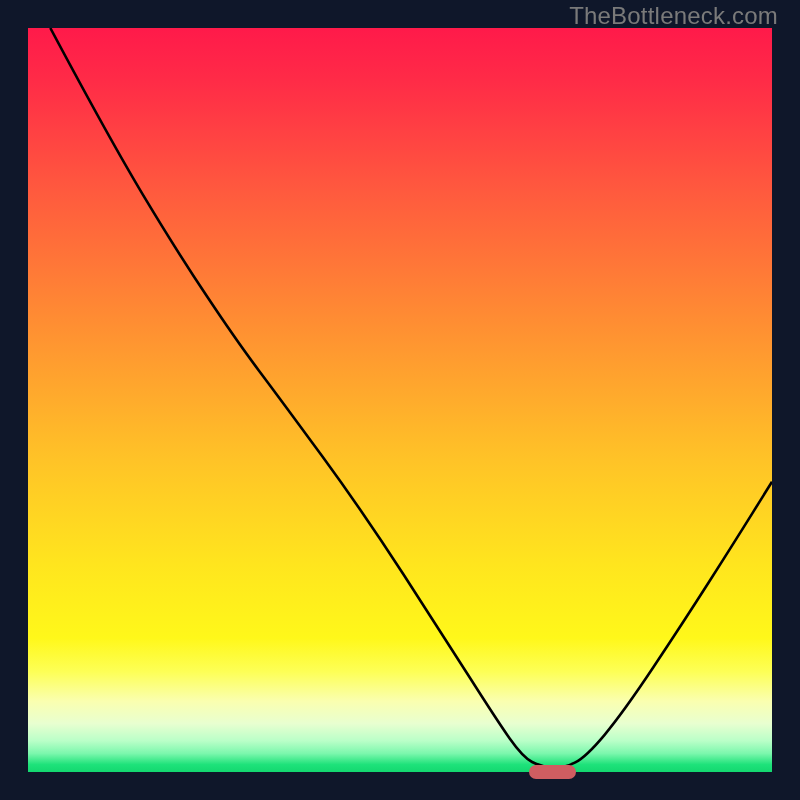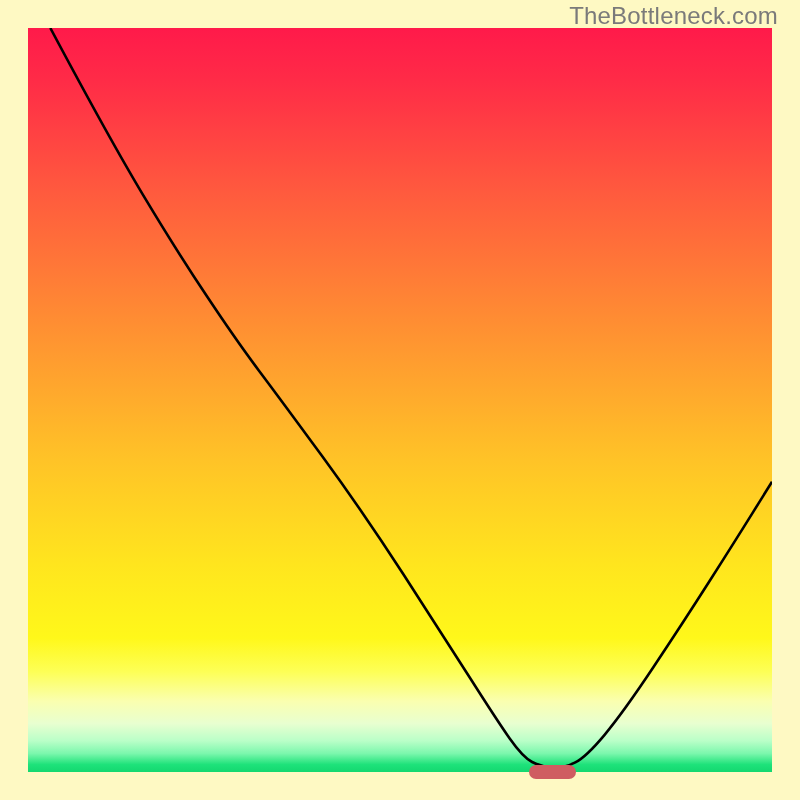--- a/index.html
+++ b/index.html
@@ -10,21 +10,21 @@
     background: #000;
     overflow: hidden;
     font-family: Arial, Helvetica, sans-serif;
   }
   .frame {
     position: absolute;
     left: 0;
     top: 0;
     width: 800px;
     height: 800px;
-    background: #fef9c3;
+    background: #0f172a;
   }
   .watermark {
     position: absolute;
     top: 2px;
     right: 22px;
     color: #7a7a7a;
     font-size: 24px;
     font-weight: 500;
     letter-spacing: 0.2px;
   }

